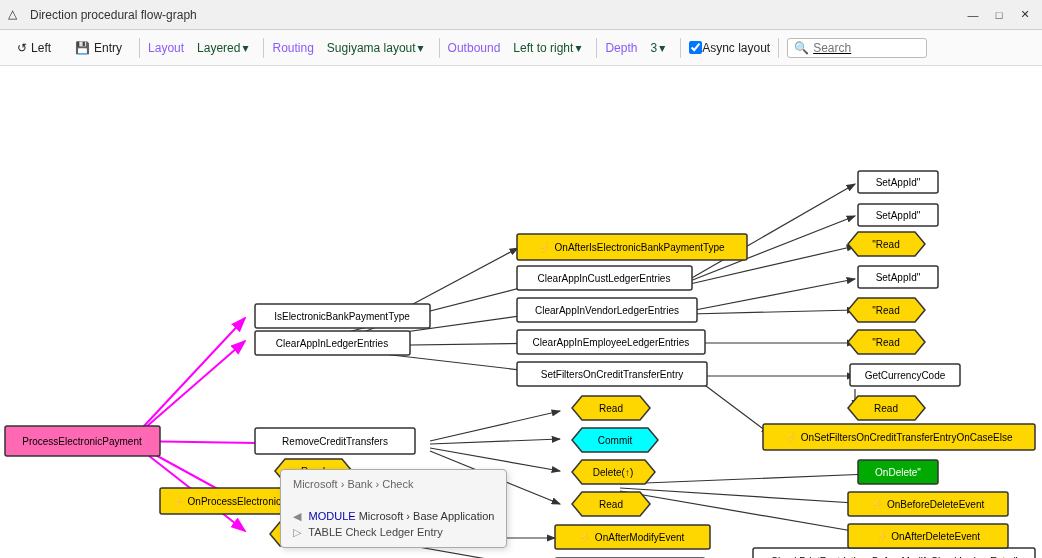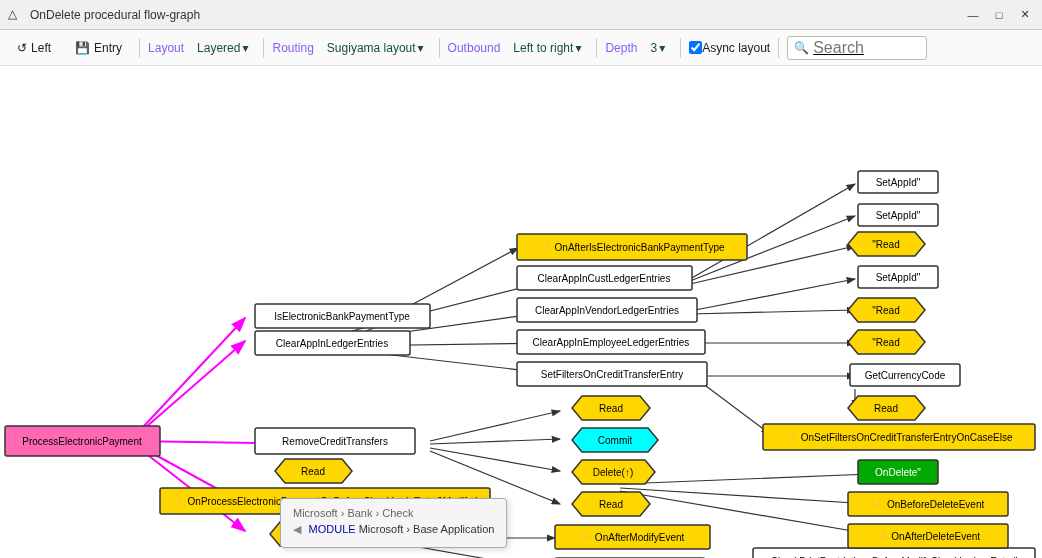--- a/index.html
+++ b/index.html
@@ -100,21 +100,21 @@
       border: 1px solid #bbb;
       border-radius: 3px;
       padding: 2px 6px;
       background: #fff;
       gap: 4px;
       min-width: 140px;
     }
     .search-box input {
       border: none;
       outline: none;
-      font-size: 16px;
+      font-size: 12px;
       background: transparent;
       width: 100px;
       text-decoration: underline;
     }
     .checkbox-label {
       display: flex;
       align-items: center;
       font-size: 12px;
       color: #222;
       cursor: pointer;
@@ -196,40 +196,40 @@
       border-radius: 4px;
       padding: 8px 12px;
       font-size: 11px;
       color: #333;
       box-shadow: 2px 2px 6px rgba(0,0,0,0.15);
       z-index: 10;
       min-width: 200px;
     }
     .tooltip-path {
       color: #666;
-      margin-bottom: 4px;
+      margin-bottom: 20px;
     }
     .tooltip-module {
       color: #0000AA;
       font-weight: normal;
     }
     .tooltip-table {
       color: #444;
     }
     .tooltip-triangle {
       color: #888;
       margin-right: 4px;
     }
   </style>
 </head>
 <body>
 
 <div class="title-bar">
   <span class="title-bar-icon">△</span>
-  <span class="title-bar-title">OnDelete procedural flow-graph</span>
+  <span class="title-bar-title">Direction procedural flow-graph</span>
   <div class="window-controls">
     <button class="window-btn">—</button>
     <button class="window-btn">□</button>
     <button class="window-btn">✕</button>
   </div>
 </div>
 
 <div class="toolbar">
   <button class="toolbar-btn">
     <span>↺</span>
@@ -439,14 +439,18 @@
 
   </svg>
 
   <div class="tooltip-box">
     <div class="tooltip-path">Microsoft › Bank › Check</div>
     <div style="margin-bottom:3px;">
       <span class="tooltip-triangle">◀</span>
       <span class="tooltip-module">MODULE</span>
       <span> Microsoft › Base Application</span>
     </div>
+    <div>
+      <span class="tooltip-triangle">▷</span>
+      <span class="tooltip-table">TABLE  Check Ledger Entry</span>
+    </div>
   </div>
 </div>
 
 </body></html>

